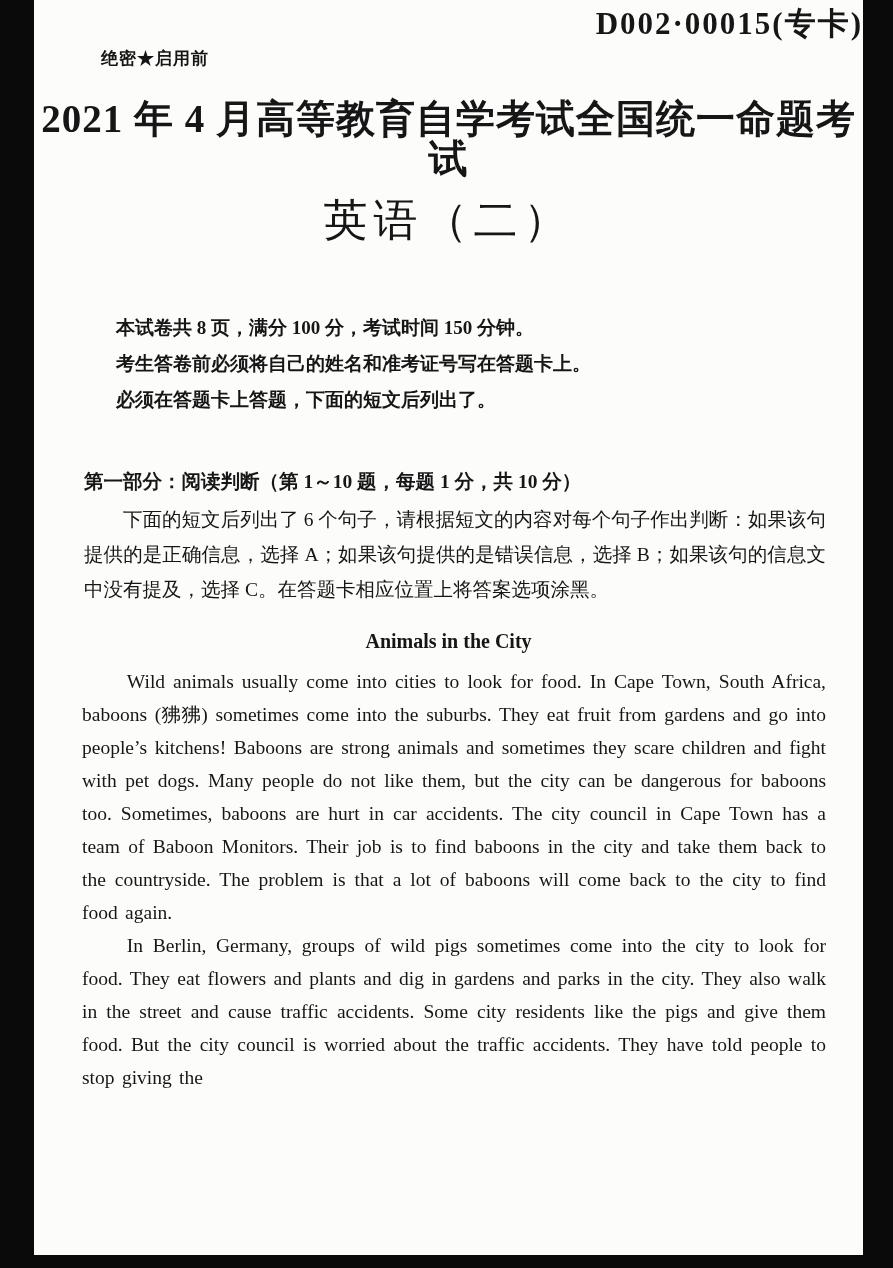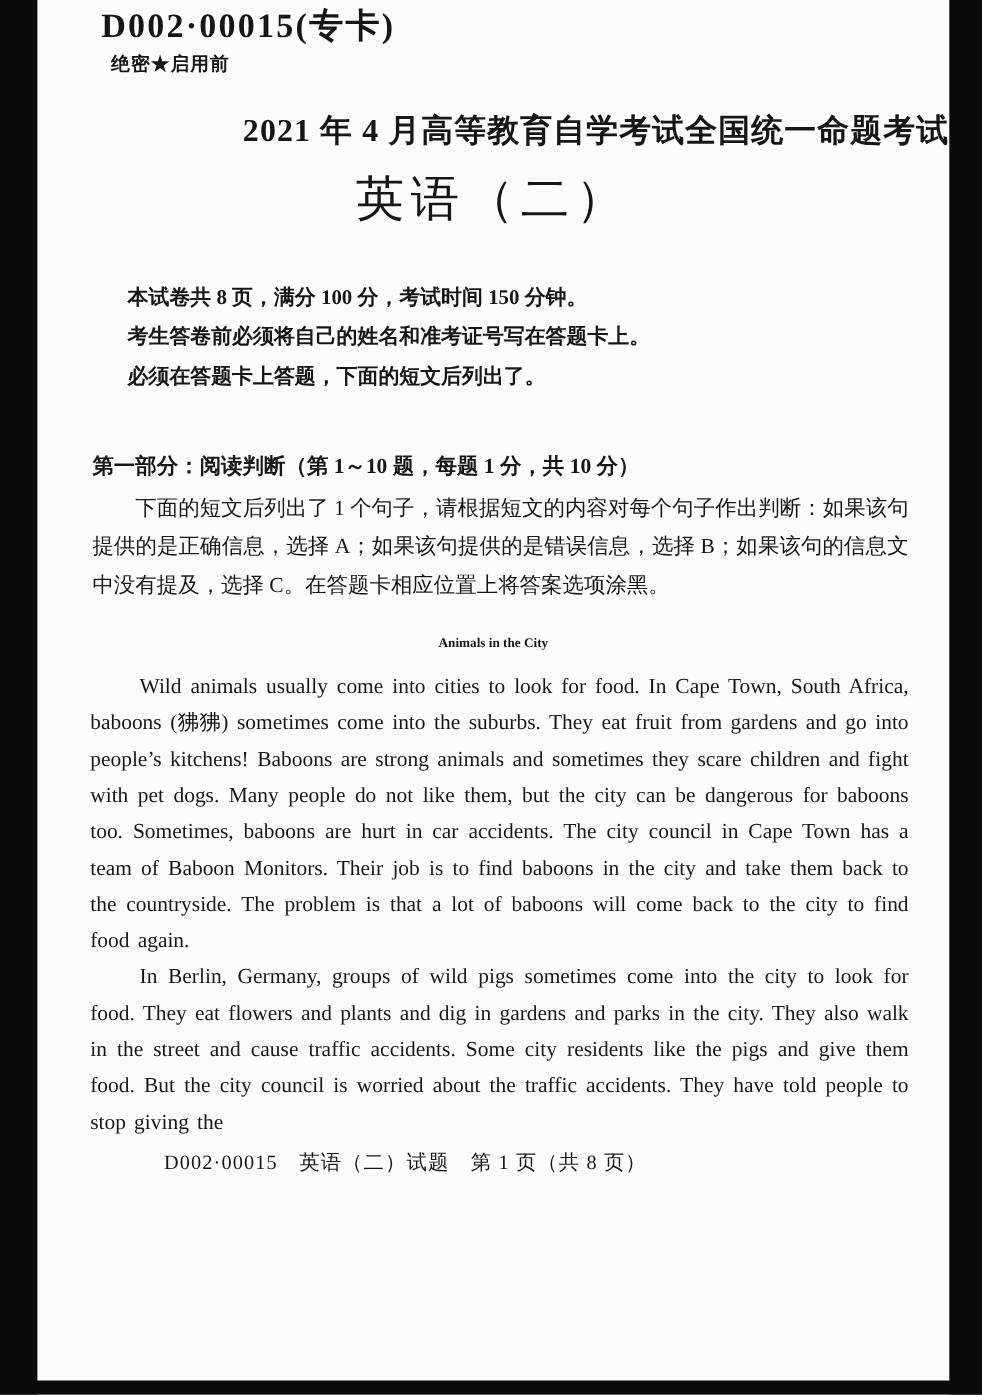--- a/index.html
+++ b/index.html
@@ -19,32 +19,33 @@
     border-right: 30px solid #0a0a0a;
     border-bottom: 13px solid #0a0a0a;
     overflow: hidden;
   }
   .exam-code {
     margin: 6px 0 0 58px;
     font-size: 31px;
     font-weight: 700;
     letter-spacing: 2px;
     line-height: 36px;
+    text-align: right;
   }
   .secrecy {
     margin: 5px 0 0 67px;
     font-size: 17px;
     font-weight: 700;
     line-height: 24px;
     letter-spacing: 1px;
   }
   .session-title {
     margin: 28px 0 0 0;
-    text-align: right;
-    font-size: 29px;
+    text-align: center;
+    font-size: 39px;
     font-weight: 600;
     line-height: 40px;
     letter-spacing: 1px;
   }
   .subject-title {
     margin: 12px 0 0 0;
     text-align: center;
     font-size: 44px;
     font-weight: 400;
     line-height: 60px;
@@ -52,21 +53,21 @@
   }
   .course-code {
     margin: 30px 0 0 0;
     text-align: center;
     font-size: 23px;
     font-weight: 500;
     line-height: 32px;
     letter-spacing: 2px;
   }
   .instructions {
-    margin: 42px 0 0 82px;
+    margin: 59px 0 0 82px;
     font-size: 19px;
     font-weight: 600;
     line-height: 36px;
   }
   .instructions p { margin: 0; }
   .part-heading {
     margin: 50px 0 0 50px;
     font-size: 19.5px;
     font-weight: 700;
     line-height: 28px;
@@ -76,21 +77,21 @@
     margin: 6px 0 0 50px;
     font-size: 19.5px;
     font-weight: 500;
     line-height: 35px;
     text-indent: 2em;
     text-align: justify;
   }
   .passage-title {
     margin: 20px 0 0 0;
     text-align: center;
-    font-size: 12px;
+    font-size: 20px;
     font-weight: 700;
     line-height: 28px;
   }
   .passage-para {
     width: 744px;
     margin: 10px 0 0 48px;
     font-size: 19.5px;
     line-height: 33px;
     text-align: justify;
     text-indent: 2.3em;
@@ -121,24 +122,23 @@
 
 
   <div class="instructions">
     <p>本试卷共 8 页，满分 100 分，考试时间 150 分钟。</p>
     <p>考生答卷前必须将自己的姓名和准考证号写在答题卡上。</p>
     <p>必须在答题卡上答题，下面的短文后列出了。</p>
   </div>
 
   <div class="part-heading">第一部分：阅读判断（第 1～10 题，每题 1 分，共 10 分）</div>
 
-  <p class="part-directions">下面的短文后列出了 1 个句子，请根据短文的内容对每个句子作出判断：如果该句提供的是正确信息，选择 A；如果该句提供的是错误信息，选择 B；如果该句的信息文中没有提及，选择 C。在答题卡相应位置上将答案选项涂黑。</p>
+  <p class="part-directions">下面的短文后列出了 6 个句子，请根据短文的内容对每个句子作出判断：如果该句提供的是正确信息，选择 A；如果该句提供的是错误信息，选择 B；如果该句的信息文中没有提及，选择 C。在答题卡相应位置上将答案选项涂黑。</p>
 
   <div class="passage-title">Animals in the City</div>
 
 
   <p class="passage-para">Wild animals usually come into cities to look for food. In Cape Town, South Africa, baboons (狒狒) sometimes come into the suburbs. They eat fruit from gardens and go into people’s kitchens! Baboons are strong animals and sometimes they scare children and fight with pet dogs. Many people do not like them, but the city can be dangerous for baboons too. Sometimes, baboons are hurt in car accidents. The city council in Cape Town has a team of Baboon Monitors. Their job is to find baboons in the city and take them back to the countryside. The problem is that a lot of baboons will come back to the city to find food again.</p>
 
   <p class="passage-para">In Berlin, Germany, groups of wild pigs sometimes come into the city to look for food. They eat flowers and plants and dig in gardens and parks in the city. They also walk in the street and cause traffic accidents. Some city residents like the pigs and give them food. But the city council is worried about the traffic accidents. They have told people to stop giving the</p>
 
-  <div class="page-footer">D002·00015　英语（二）试题　第 1 页（共 8 页）</div>
 
 </div>
 
 </body></html>

